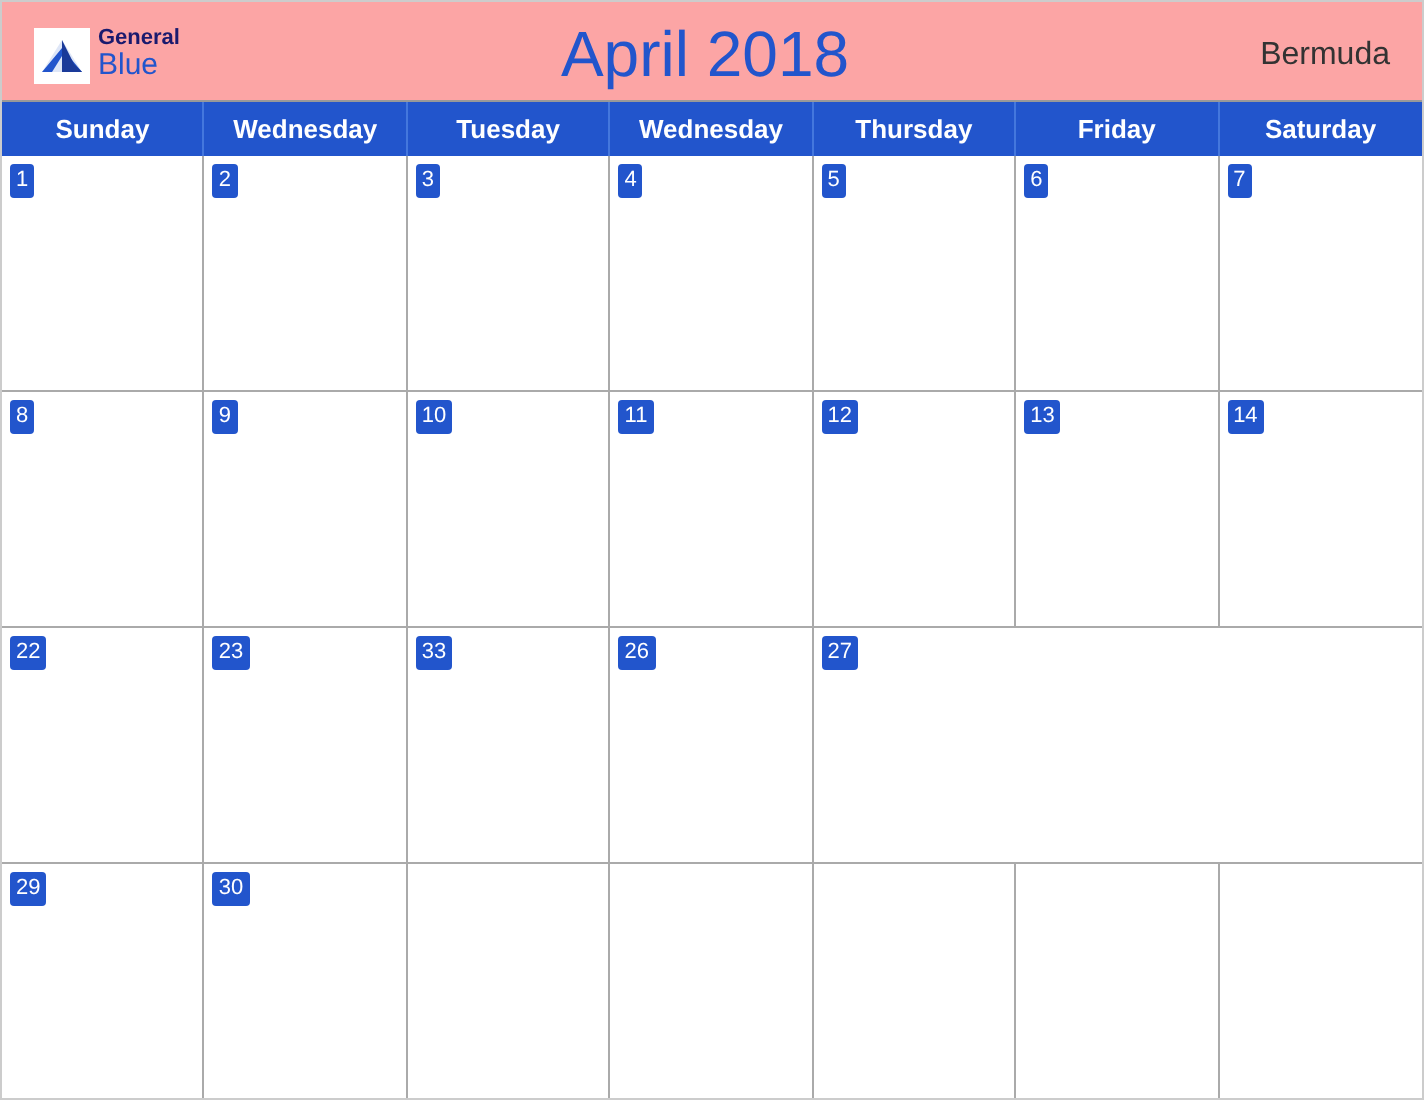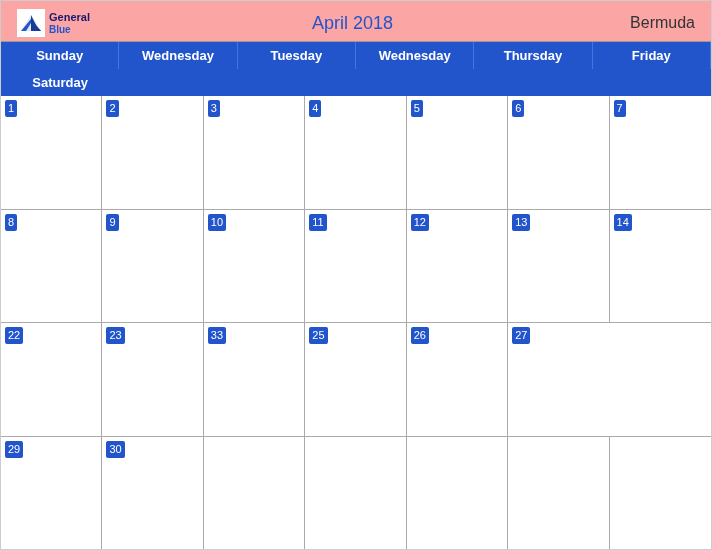--- a/index.html
+++ b/index.html
@@ -35,50 +35,50 @@
       display: flex;
       flex-direction: column;
       line-height: 1.1;
     }
     .logo-general {
       font-size: 11px;
       color: #1a1a6e;
       font-weight: bold;
     }
     .logo-blue {
-      font-size: 10px;
+      font-size: 15px;
       color: #2255cc;
-      font-weight: bold;
+      font-weight: normal;
     }
     .logo-icon {
       width: 28px;
       height: 28px;
     }
     .month-title {
-      font-size: 18px;
+      font-size: 32px;
       color: #2255cc;
       font-weight: normal;
       text-align: center;
       flex: 1;
     }
     .region-label {
       font-size: 16px;
       color: #333;
       min-width: 80px;
       text-align: right;
     }
     .calendar-grid {
       flex: 1;
       display: flex;
       flex-direction: column;
       border-top: 1px solid #999;
     }
     .day-headers {
       display: grid;
-      grid-template-columns: repeat(6, 1fr);
+      grid-template-columns: repeat(7, 1fr);
       background: #2255cc;
     }
     .day-header {
       color: #fff;
       text-align: center;
       padding: 6px 2px;
       font-size: 13px;
       font-weight: bold;
       border-right: 1px solid #4477dd;
     }
@@ -178,21 +178,20 @@
         <div class="day-cell in-month"><span class="day-num">12</span></div>
         <div class="day-cell in-month"><span class="day-num">13</span></div>
         <div class="day-cell in-month"><span class="day-num">14</span></div>
       </div>
 
 
       <div class="week-row">
         <div class="day-cell in-month"><span class="day-num">22</span></div>
         <div class="day-cell in-month"><span class="day-num">23</span></div>
         <div class="day-cell in-month"><span class="day-num">33</span></div>
-        <div class="day-cell in-month"><span class="day-num">25</span></div>
         <div class="day-cell in-month"><span class="day-num">26</span></div>
         <div class="day-cell in-month"><span class="day-num">27</span></div>
       </div>
 
       <div class="week-row">
         <div class="day-cell in-month"><span class="day-num">29</span></div>
         <div class="day-cell in-month"><span class="day-num">30</span></div>
         <div class="day-cell empty"><span class="day-num"></span></div>
         <div class="day-cell empty"><span class="day-num"></span></div>
         <div class="day-cell empty"><span class="day-num"></span></div>

